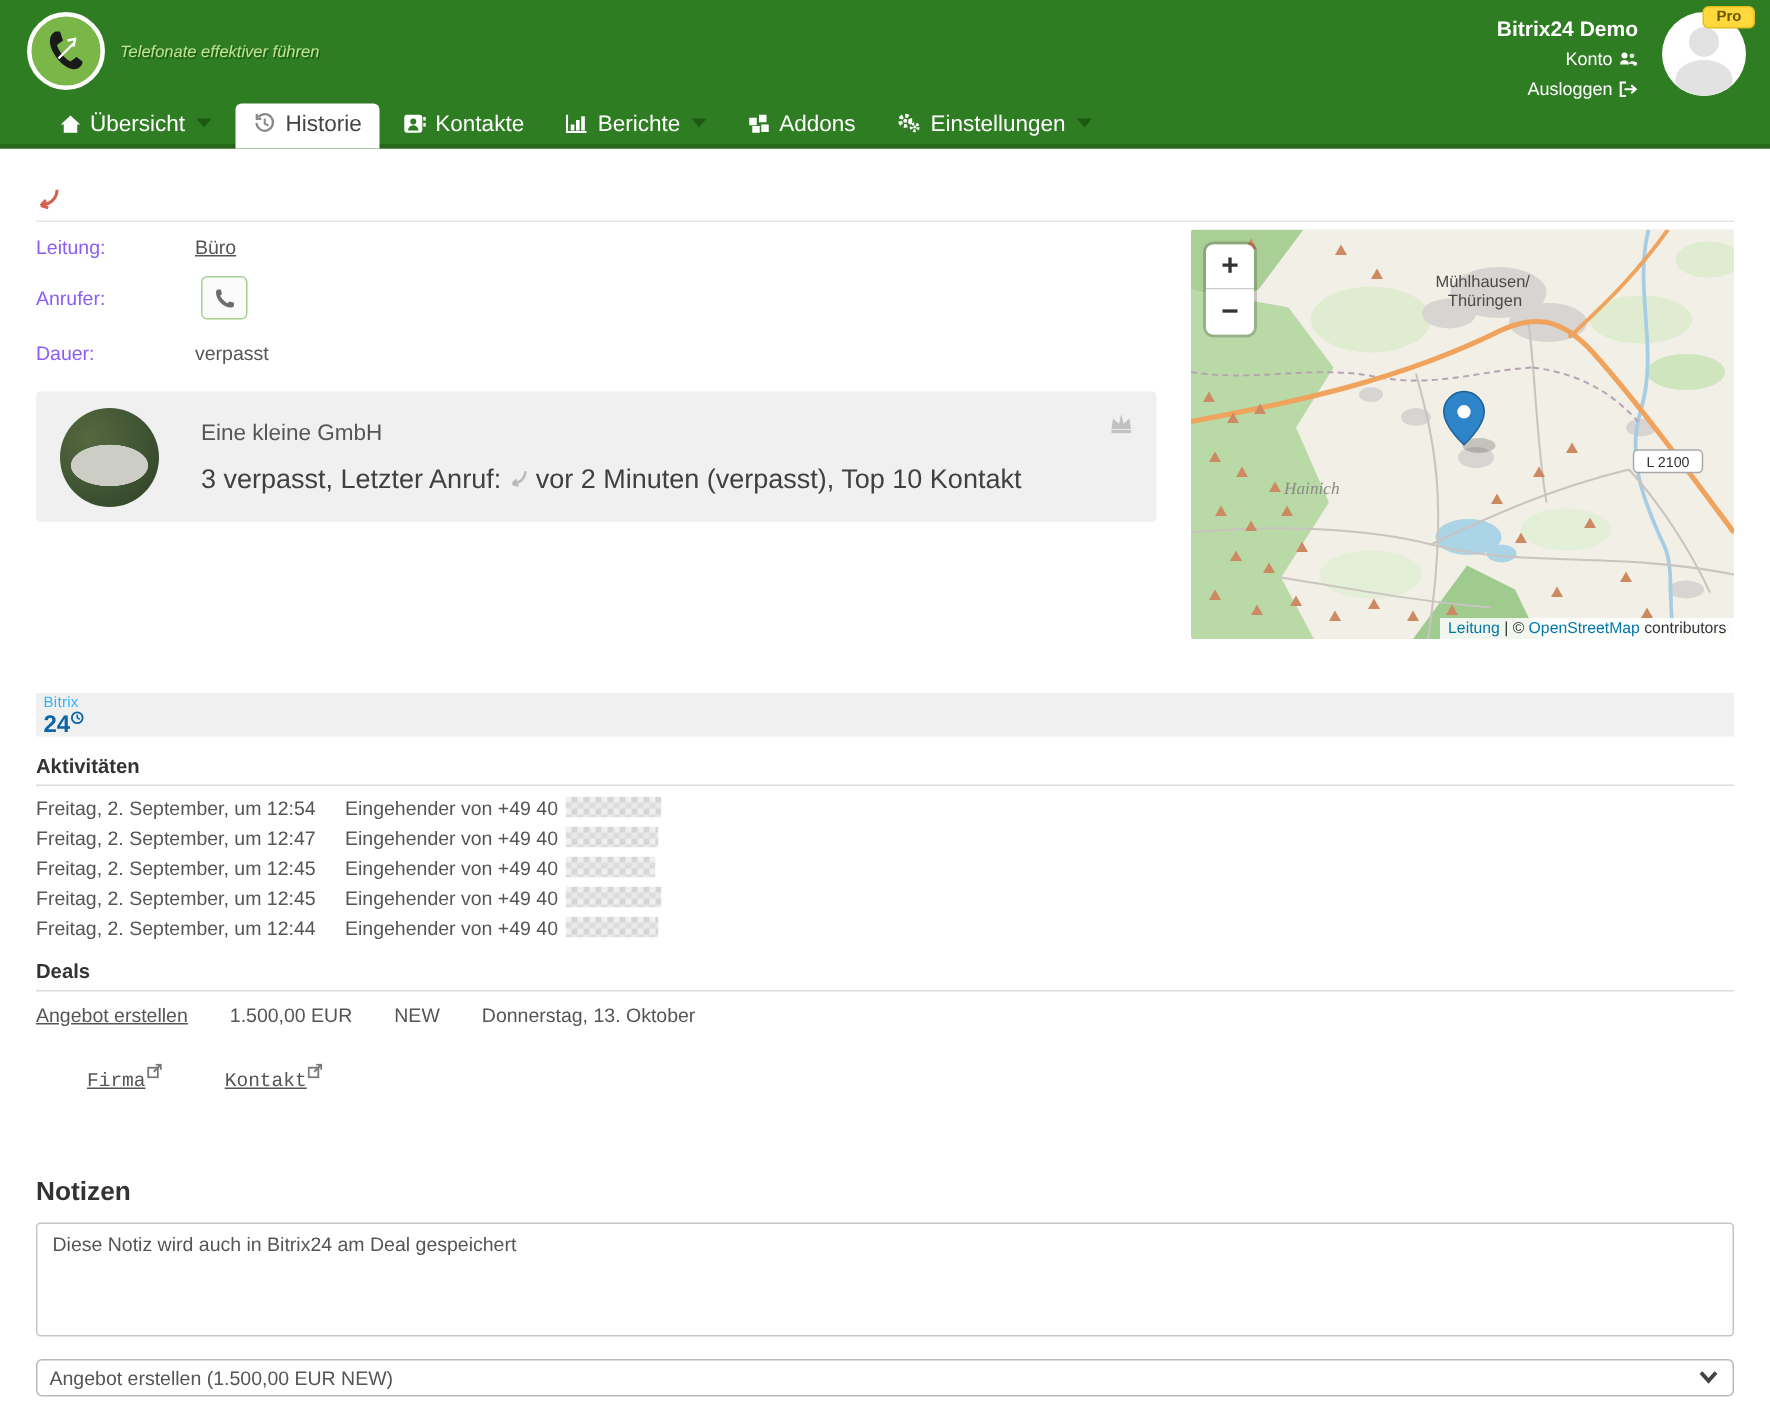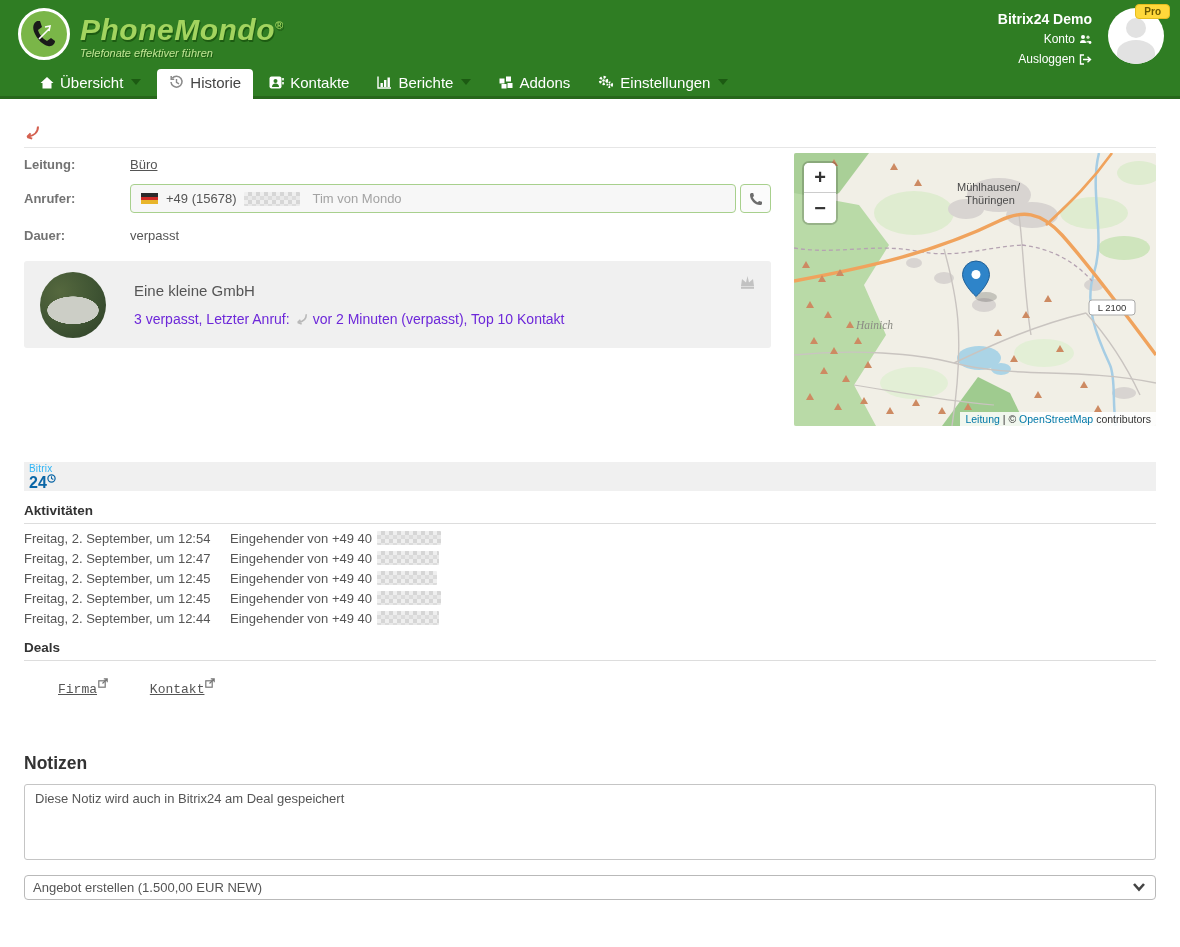--- a/index.html
+++ b/index.html
@@ -37,21 +37,21 @@
 
   
   .main { padding:0 24px; }
   .title-row { display:flex; align-items:center; gap:8px; margin-top:26px; }
   .title-row h1 { font-size:17.5px; color:#3c3c3c; font-weight:bold; }
   .title-hr { border:none; border-top:1px solid #e6e6e6; margin-top:7px; margin-bottom:6px; }
 
   .top-row { display:flex; gap:23px; margin-bottom:36px; }
   .call-col { width:747px; }
   .field-row { display:flex; align-items:center; min-height:20px; margin-bottom:10px; }
-  .field-label { width:106px; color:#737373; flex:none;font-weight:bold; }
+  .field-label { width:106px; color:#8b5cf6; flex:none; }
   .link { color:#555; text-decoration:underline; cursor:pointer; }
   .caller-row { margin-bottom:12px; }
   .caller-input { width:608px; height:29px; border:1px solid #a8d08d; border-radius:4px; background:#f7f7f7;
      display:flex; align-items:center; padding:0 10px; gap:8px; cursor:text; }
   .flag { width:17px; height:11px; display:inline-block; flex:none;
      background:linear-gradient(#2b2b2b 0 33%, #cf2b27 33% 66%, #e8b52a 66% 100%); }
   .caller-number { color:#555; }
   .pixel-blur { display:inline-block; height:14px; border-radius:1px;
      background-image:conic-gradient(#d6d6d6 25%, #e9e9e9 0 50%, #dcdcdc 0 75%, #efefef 0);
      background-size:8px 8px; }
@@ -59,21 +59,21 @@
   .phone-btn { width:31px; height:29px; margin-left:4px; border:1px solid #a8d08d; border-radius:4px;
      background:#fbfbfb; display:flex; align-items:center; justify-content:center; cursor:pointer; }
 
   .contact-card { position:relative; margin-top:16px; width:747px; height:87px; background:#f0f0f0;
      border-radius:3px; display:flex; align-items:center; padding:0 16px; }
   .contact-photo { width:66px; height:66px; border-radius:50%; flex:none;
      background:radial-gradient(ellipse 26px 14px at 50% 58%, #cccec6 0 98%, transparent 100%),
        radial-gradient(circle at 30% 30%, #55683e, #3f5433 55%, #2e3f27 100%); }
   .contact-info { margin-left:28px; }
   .contact-name { font-size:15px; color:#555; margin-bottom:12px; }
-  .contact-sub { font-size:14px; color:#6d28d9; display:flex; align-items:center; gap:5px; }
+  .contact-sub { font-size:18px; color:#404040; display:flex; align-items:center; gap:5px; }
   .crown { position:absolute; right:14px; top:12px; }
 
   
   .map { position:relative; width:362px; height:273px; flex:none; overflow:hidden; border-radius:2px;
      background:#f1efe6; margin-top:-1px; cursor:grab; }
   .map svg.base { position:absolute; inset:0; }
   .zoom-ctl { position:absolute; left:10px; top:10px; width:32px; background:#fff; border-radius:5px;
      box-shadow:0 0 0 2px rgba(0,0,0,0.18); overflow:hidden; z-index:2;}
   .zoom-btn { width:32px; height:30px; display:flex; align-items:center; justify-content:center;
      font-size:20px; font-weight:bold; color:#333; cursor:pointer; background:#fff; }
@@ -113,21 +113,20 @@
 
 <div class="header">
   <div class="logo-wrap">
     <div class="logo-circle">
       <svg width="34" height="34" viewBox="0 0 34 34">
         <path d="M10 4 C6 6 5 11 8 17 C11 23 16 28 21 29 C25 30 28 27 28 24 L24 21 L20 24 C16 22 12 17 11 13 L15 10 L13 4 Z" fill="#1a1a1a"></path>
         <path d="M12 22 L22 12 M18 10 l5 -1 l-1 5" stroke="#fff" stroke-width="1.6" fill="none"></path>
       </svg>
     </div>
     <div>
-      <div class="logo-text-main"><span>PhoneMondo</span><span class="logo-sup">®</span></div>
       <div class="logo-tagline">Telefonate effektiver führen</div>
     </div>
   </div>
 
   <div class="user-area">
     <div class="user-name">Bitrix24 Demo</div>
     <div><a class="user-link">
           <span>Konto</span>
       <svg width="13" height="11" viewBox="0 0 13 11">
         <circle cx="4" cy="3" r="2" fill="#fff"></circle>
@@ -217,26 +216,20 @@
   <hr class="title-hr">
 
   <div class="top-row">
     <div class="call-col">
       <div class="field-row">
         <span class="field-label">Leitung:</span>
         <a class="link">Büro</a>
       </div>
       <div class="field-row caller-row">
         <span class="field-label">Anrufer:</span>
-        <div class="caller-input">
-          <span class="flag"></span>
-          <span class="caller-number">+49 (15678)</span>
-          <span class="pixel-blur" style="width:56px"></span>
-          <span class="caller-name">Tim von Mondo</span>
-        </div>
         <div class="phone-btn">
           <svg width="16" height="16" viewBox="0 0 16 16">
             <path d="M3.5 2 C2.4 2 2 3 2 4 C2 9 7 14 12 14 C13 14 14 13.6 14 12.5 L14 10.8 L11 10 L9.8 11.2 C8 10.4 5.6 8 4.8 6.2 L6 5 L5.2 2 Z" fill="#6d6d6d"></path>
             </svg>
         </div>
       </div>
       <div class="field-row" style="margin-bottom:16px">
         <span class="field-label">Dauer:</span>
         <span>verpasst</span>
       </div>
@@ -403,20 +396,26 @@
     <div class="activity-row">
       <span class="activity-date">Freitag, 2. September, um 12:44</span>
       <span class="activity-desc">
           <span>Eingehender von +49 40</span>
           <span class="pixel-blur" style="width:62px"></span>
         </span>
     </div>
   </div>
 
   <div class="section-head">Deals</div>
+  <div class="deal-row">
+    <a class="link">Angebot erstellen</a>
+    <span>1.500,00 EUR</span>
+    <span>NEW</span>
+    <span>Donnerstag, 13. Oktober</span>
+  </div>
 
   <div class="crm-links">
     <a class="crm-link"><span>Firma</span><span class="ext-ico"><svg width="10" height="10" viewBox="0 0 10 10">
             <rect x="0.8" y="2.8" width="6.4" height="6.4" fill="none" stroke="#777" stroke-width="1.2"></rect>
             <path d="M4.5 5.5 L9 1 M5.8 0.8 H9.2 V4.2" stroke="#777" stroke-width="1.2" fill="none"></path>
           </svg></span></a>
     <a class="crm-link"><span>Kontakt</span><span class="ext-ico"><svg width="10" height="10" viewBox="0 0 10 10">
             <rect x="0.8" y="2.8" width="6.4" height="6.4" fill="none" stroke="#777" stroke-width="1.2"></rect>
             <path d="M4.5 5.5 L9 1 M5.8 0.8 H9.2 V4.2" stroke="#777" stroke-width="1.2" fill="none"></path>
           </svg></span></a>

